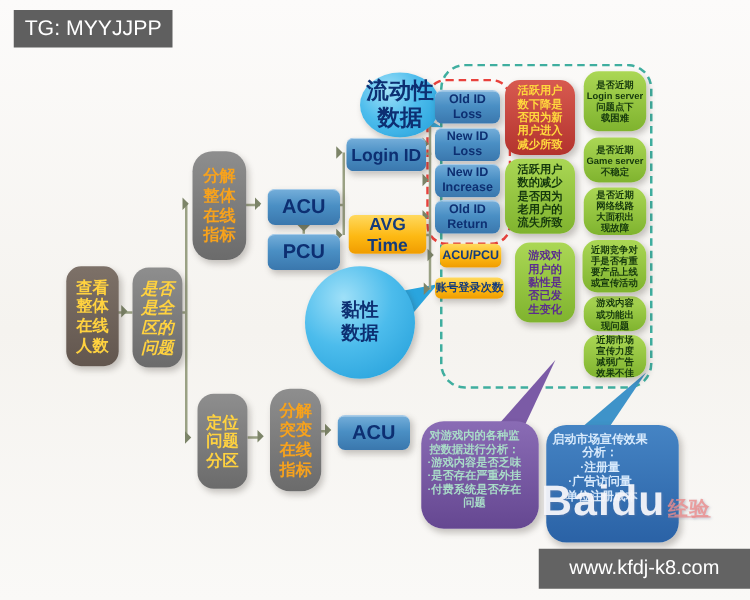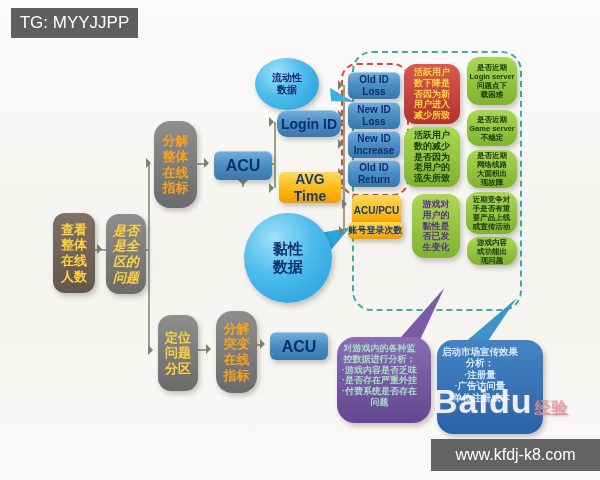--- a/index.html
+++ b/index.html
@@ -55,42 +55,43 @@
 人数</div>
   <div class="box gray" style="left:106px;top:214px;width:40px;height:80px;font-size:13px;font-style:italic;">是否
 是全
 区的
 问题</div>
   <div class="box gray orange" style="left:154px;top:121px;width:43px;height:87px;font-size:13px;">分解
 整体
 在线
 指标</div>
   <div class="box blue" style="left:214px;top:151px;width:58px;height:28px;font-size:16px;">ACU</div>
+  <div class="box blue" style="left:214px;top:187px;width:58px;height:28px;font-size:16px;">PCU</div>
 
-  <div class="box bubble" style="left:255px;top:58px;width:64px;height:52px;font-size:10px;">流动性
+  <div class="box bubble" style="left:288px;top:58px;width:64px;height:52px;font-size:18px;">流动性
 数据</div>
   <div class="tail" style="left:330px;top:86px;width:24px;height:20px;background:#35b0e5;clip-path:polygon(0% 10%,100% 80%,5% 75%);"></div>
   <div class="box bubble" style="left:244px;top:213px;width:88px;height:90px;font-size:15px;">黏性
 数据</div>
   <div class="tail" style="left:320px;top:226px;width:30px;height:28px;background:#2aa5de;clip-path:polygon(0% 25%,100% 5%,25% 100%);"></div>
 
-  <div class="box blue" style="left:277px;top:110px;width:64px;height:26px;font-size:14px;border-radius:10px;">Login ID</div>
+  <div class="box blue" style="left:277px;top:110px;width:64px;height:26px;font-size:14px;">Login ID</div>
   <div class="box yellow" style="left:279px;top:172px;width:62px;height:31px;font-size:14px;">AVG
 Time</div>
 
   <div class="box blue" style="left:348px;top:72px;width:52px;height:26px;font-size:10px;">Old ID
 Loss</div>
   <div class="box blue" style="left:348px;top:102px;width:52px;height:26px;font-size:10px;">New ID
 Loss</div>
   <div class="box blue" style="left:348px;top:131px;width:52px;height:26px;font-size:10px;">New ID
 Increase</div>
   <div class="box blue" style="left:348px;top:160px;width:52px;height:26px;font-size:10px;">Old ID
 Return</div>
 
-  <div class="box yellow" style="left:352px;top:195px;width:49px;height:32px;font-size:10px;">ACU/PCU</div>
+  <div class="box yellow" style="left:352px;top:195px;width:49px;height:19px;font-size:10px;">ACU/PCU</div>
   <div class="box yellow" style="left:348px;top:222px;width:55px;height:17px;font-size:9px;">账号登录次数</div>
 
   <div class="box redbox" style="left:404px;top:64px;width:56px;height:60px;font-size:9px;">活跃用户
 数下降是
 否因为新
 用户进入
 减少所致</div>
   <div class="box greenbox" style="left:404px;top:127px;width:56px;height:60px;font-size:9px;">活跃用户
 数的减少
 是否因为
@@ -113,20 +114,24 @@
 网络线路
 大面积出
 现故障</div>
   <div class="box greenbox" style="left:467px;top:237px;width:50px;height:28px;font-size:7.5px;">游戏内容
 或功能出
 现问题</div>
   <div class="box greenbox" style="left:466px;top:192px;width:51px;height:42px;font-size:7.5px;">近期竞争对
 手是否有重
 要产品上线
 或宣传活动</div>
+  <div class="box greenbox" style="left:467px;top:268px;width:50px;height:34px;font-size:7.5px;">近期市场
+宣传力度
+减弱广告
+效果不佳</div>
 
   <div class="box gray" style="left:158px;top:315px;width:40px;height:76px;font-size:13px;">定位
 问题
 分区</div>
   <div class="box gray orange" style="left:216px;top:311px;width:41px;height:82px;font-size:13px;">分解
 突变
 在线
 指标</div>
   <div class="box blue" style="left:270px;top:332px;width:58px;height:27px;font-size:16px;">ACU</div>
 

